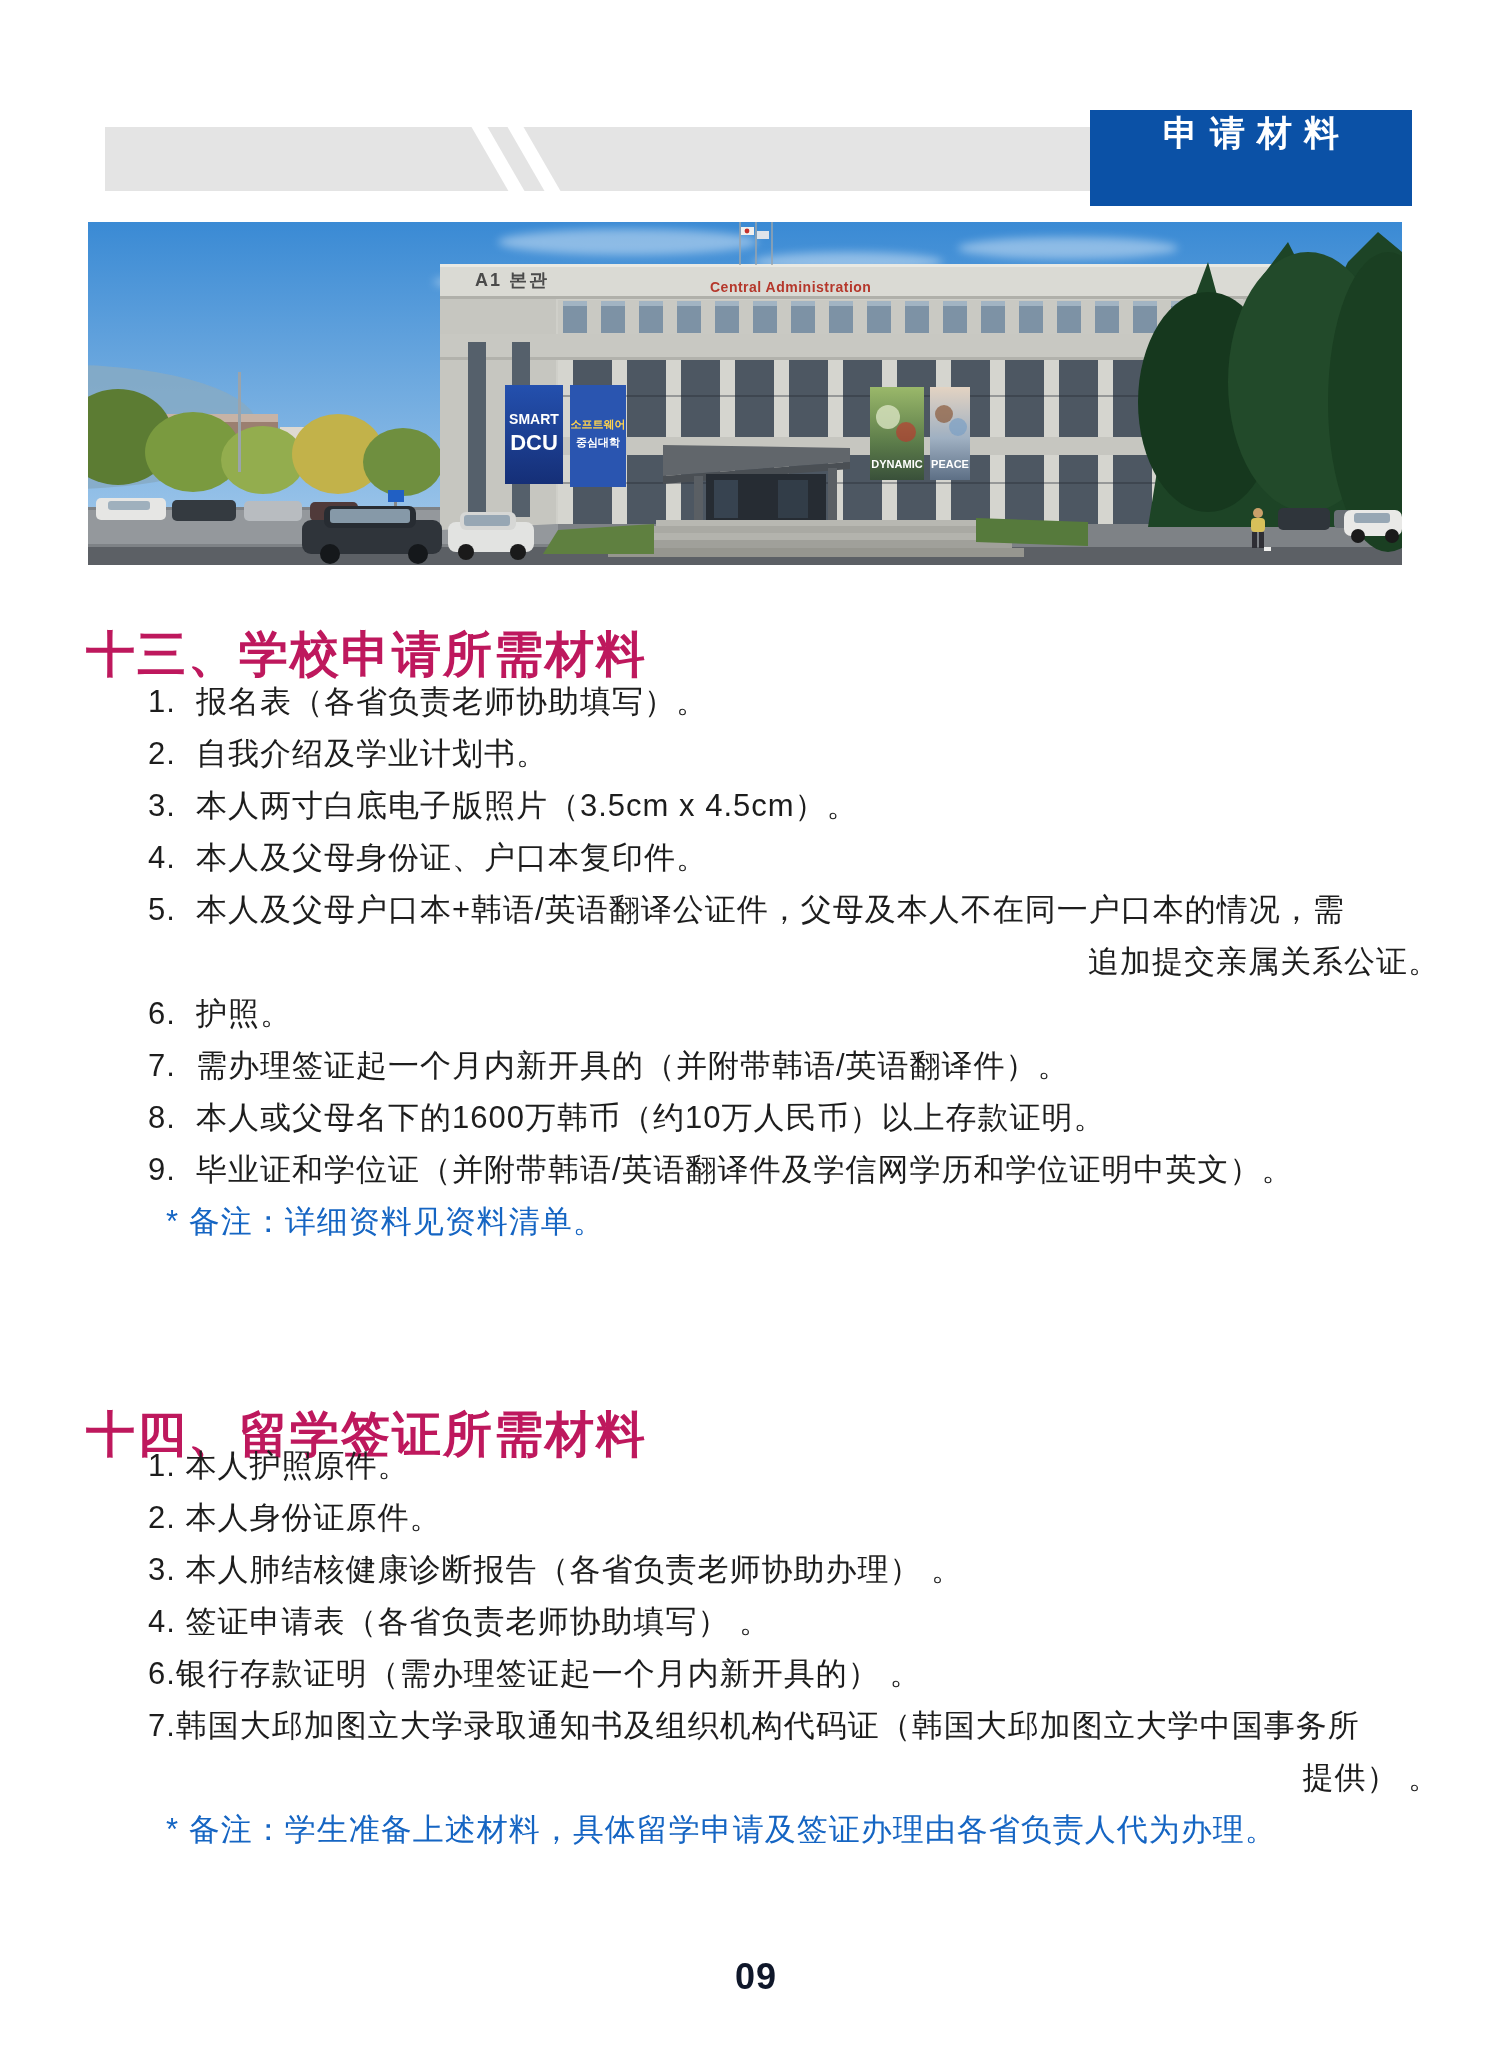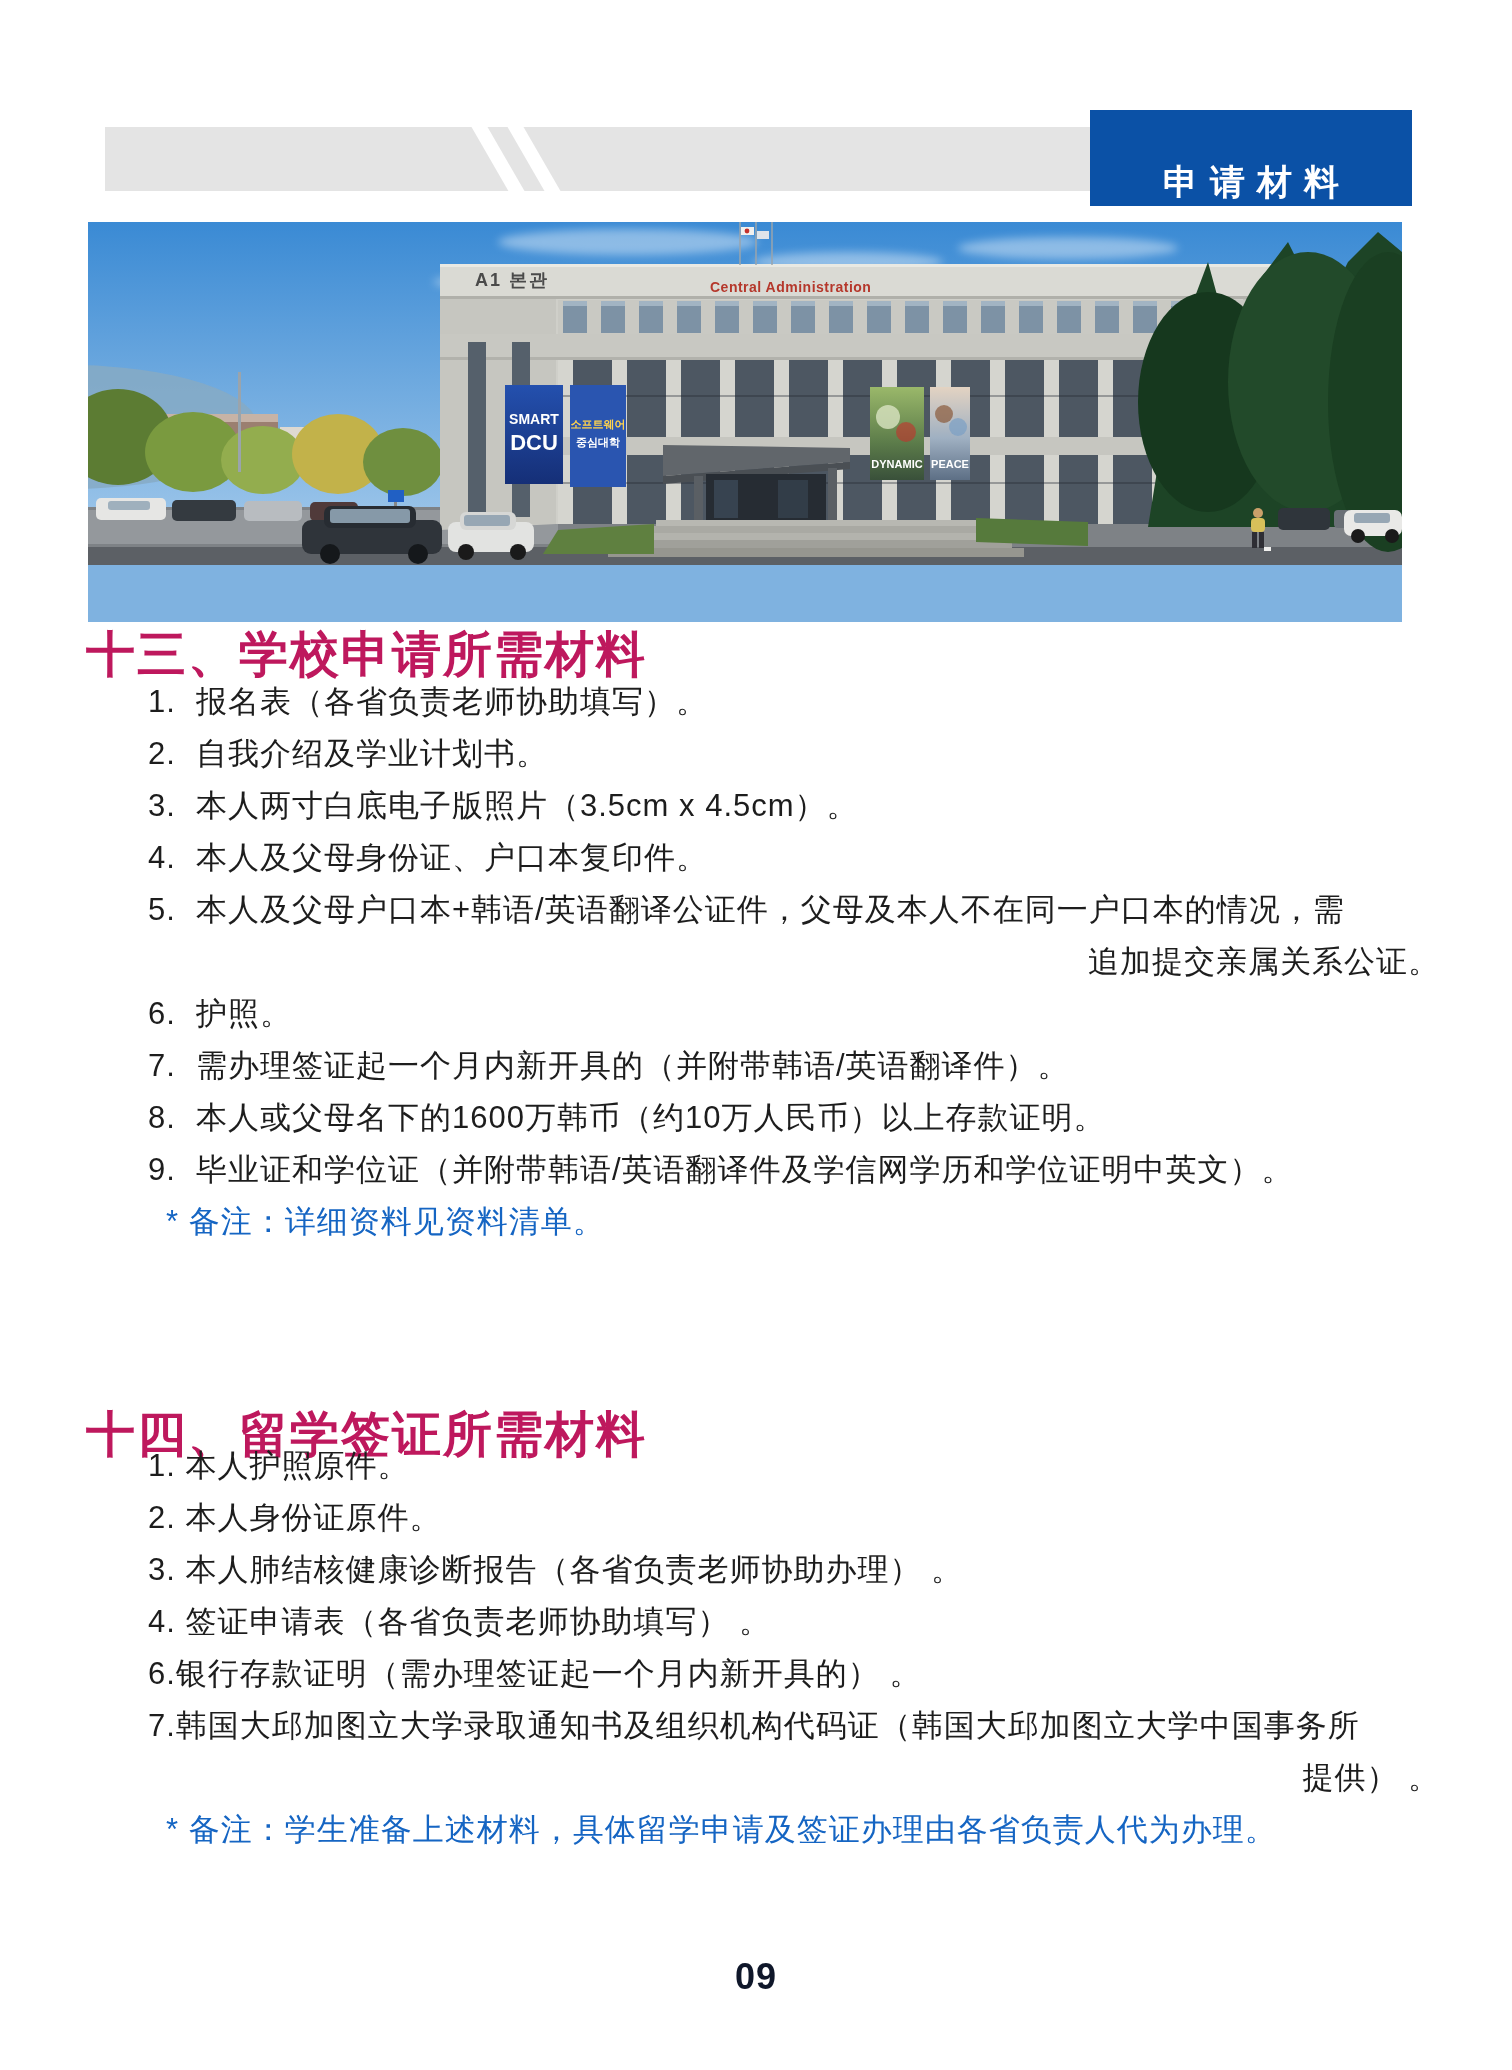--- a/index.html
+++ b/index.html
@@ -5,25 +5,25 @@
   html,body{margin:0;padding:0;background:#fff;}
   .page{position:relative;width:1512px;height:2070px;background:#ffffff;overflow:hidden;
         font-family:"Liberation Sans","DejaVu Sans",sans-serif;color:#1d1d1d;}
 
   
   .band{position:absolute;left:105px;top:127px;width:1018px;height:64px;background:#e4e4e4;}
   .band .stripe{position:absolute;top:-6px;height:76px;width:16px;background:#ffffff;transform:skewX(30deg);}
   .stripe.s1{left:385px;}
   .stripe.s2{left:421px;}
   .tag{position:absolute;left:1090px;top:110px;width:322px;height:96px;background:#0b51a6;
-       display:flex;align-items:flex-end;justify-content:center;color:#fff;font-size:35px;
+       display:flex;align-items:flex-start;justify-content:center;color:#fff;font-size:35px;
        font-weight:bold;letter-spacing:12px;padding-left:12px;box-sizing:border-box;}
 
   
-  .photo{position:absolute;left:88px;top:222px;width:1314px;height:400px;overflow:hidden;background:#7fb2e0;}
+  .photo{position:absolute;left:88px;top:222px;width:1314px;height:343px;overflow:hidden;background:#7fb2e0;}
 
   
   .sec-title{position:absolute;left:86px;font-size:49px;font-weight:bold;color:#be185d;letter-spacing:2px;margin-top:32px;}
   .t13{top:590px;}
   .t14{top:1370px;}
 
   
   .list{position:absolute;left:148px;width:1292px;font-size:31px;line-height:52px;color:#1d1d1d;letter-spacing:1px;}
   .list13{top:676px;}
   .list14{top:1440px;}

